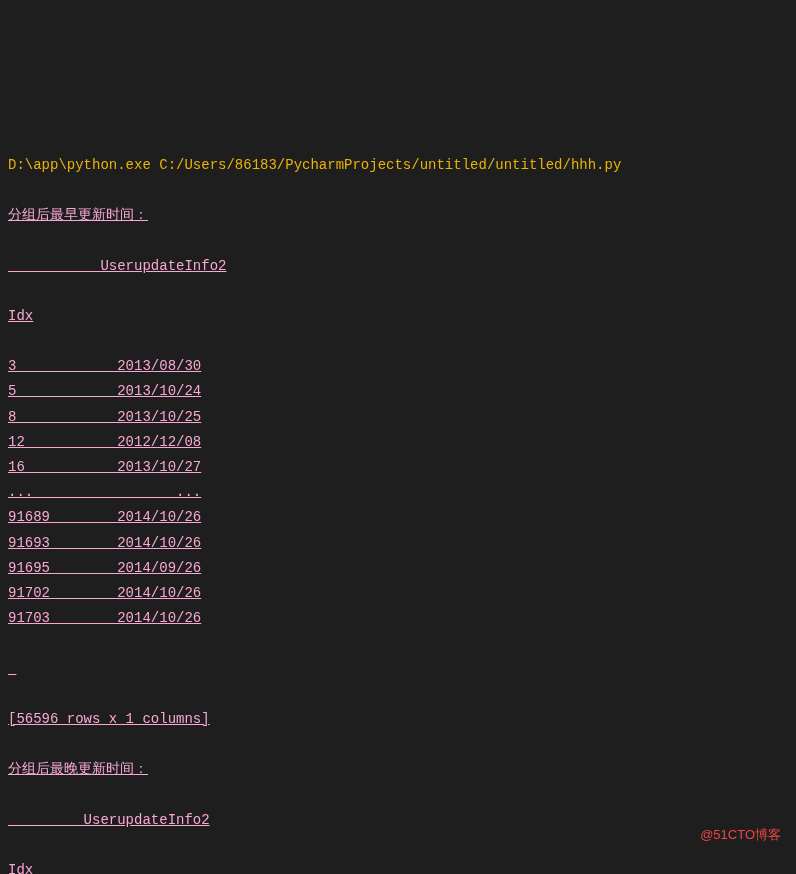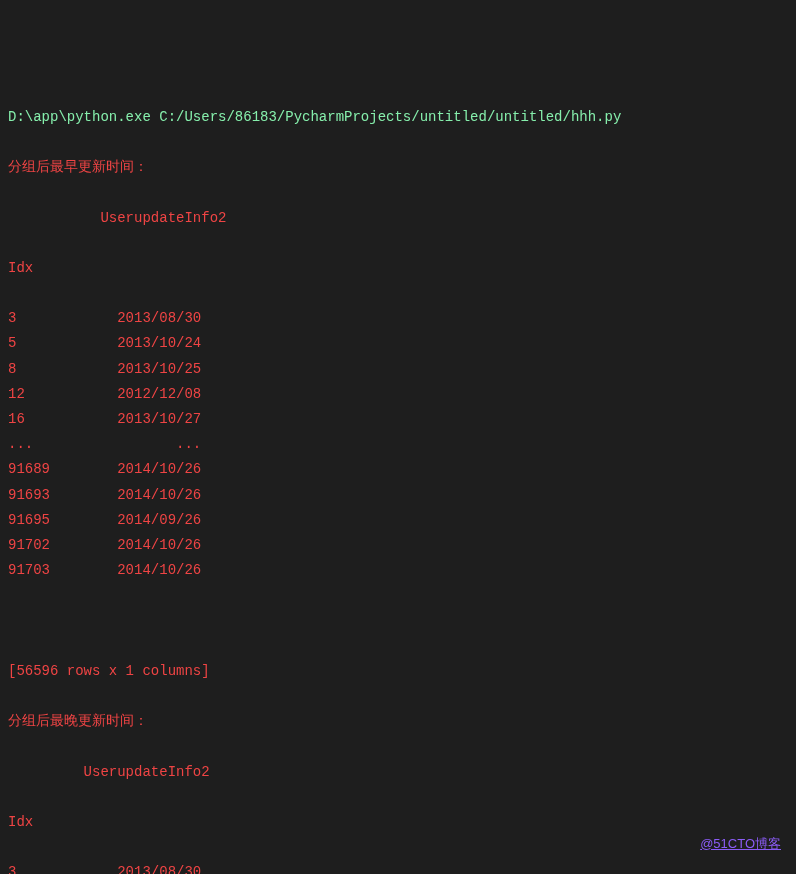--- a/index.html
+++ b/index.html
@@ -13,33 +13,34 @@
       font-family: Consolas, 'Courier New', monospace;
       font-size: 14px;
       line-height: 1.8;
       padding: 4px 8px;
       width: 796px;
       height: 874px;
       overflow: hidden;
       white-space: pre;
     }
     .command-line {
-      color: #86efac;
+      color: #eab308;
+      margin-top: 48px;
     }
     .output-line {
-      color: #ef4444;
+      color: #f9a8d4;
+      text-decoration: underline;
     }
     .watermark {
       position: absolute;
-      bottom: 19px;
+      bottom: 28px;
       right: 15px;
-      color: #8b5cf6;
+      color: #ef4444;
       font-size: 13px;
       font-family: sans-serif;
-      text-decoration: underline;
     }
   </style>
 </head>
 <body>
 
 
 
 <div class="command-line">D:\app\python.exe C:/Users/86183/PycharmProjects/untitled/untitled/hhh.py</div>
 <div class="output-line">分组后最早更新时间：</div>
 <div class="output-line">           UserupdateInfo2</div>

